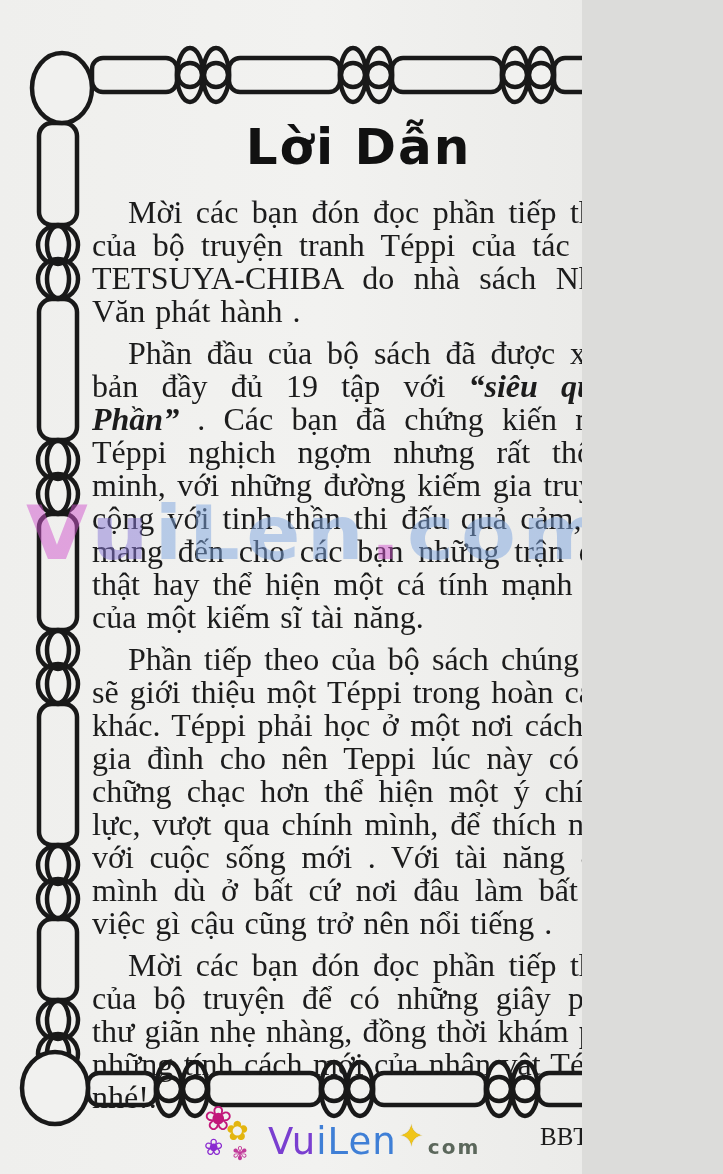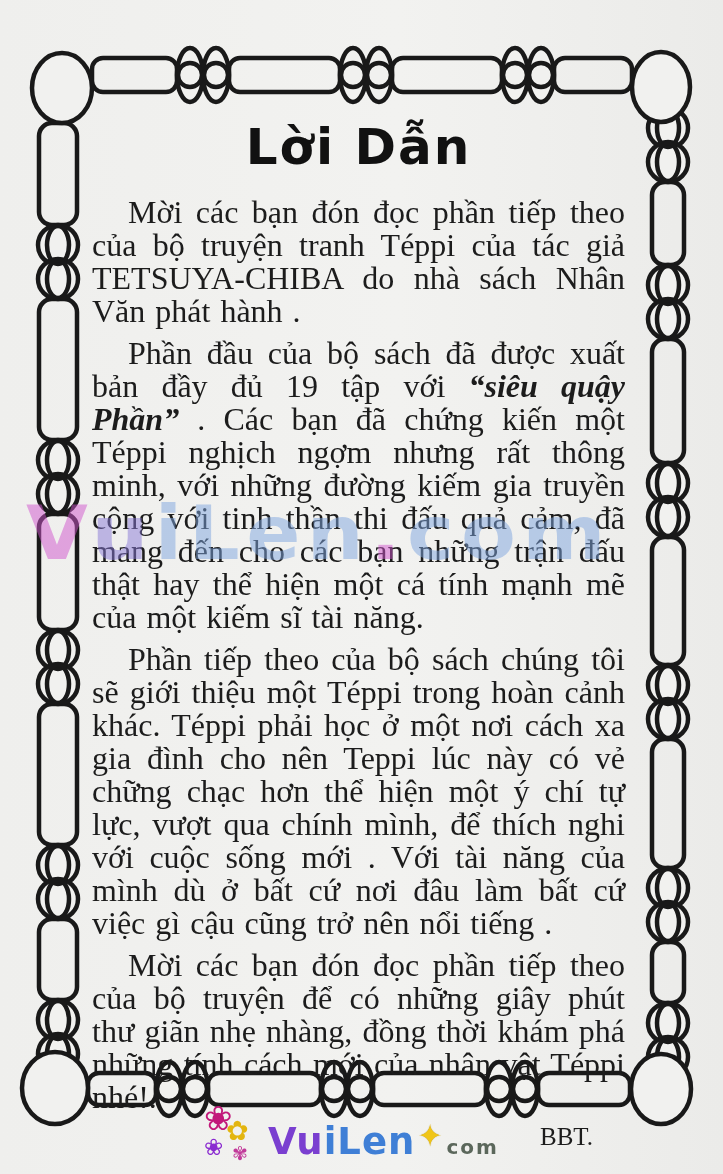--- a/index.html
+++ b/index.html
@@ -1,18 +1,18 @@
 <!DOCTYPE html>
 <html><head>
 <meta charset="utf-8">
 <style>
   html,body{margin:0;padding:0;background:#dcdcda;}
   #page{
     position:relative;
-    width:723px;height:1174px;
+    width:582px;height:1174px;
     background:linear-gradient(90deg,#efefed 0%,#f2f2f0 55%,#ebebe9 100%);
     overflow:hidden;
     font-family:"Liberation Serif", serif;
   }
   #border-art{position:absolute;left:0;top:0;z-index:0;}
   .content{
     position:absolute;left:92px;top:118px;width:533px;z-index:1;
     color:#1c1c1c;
   }
   .page-title{
@@ -59,21 +59,21 @@
     position:absolute;left:202px;bottom:0;height:74px;width:360px;z-index:3;
   }
   .flower-cluster{position:absolute;left:0;top:0;width:70px;height:74px;}
   .flower{position:absolute;line-height:1;}
   .flower-1{left:2px;top:2px;font-size:34px;color:#c2187a;}
   .flower-2{left:24px;top:18px;font-size:27px;color:#e3b50f;}
   .flower-3{left:2px;top:36px;font-size:23px;color:#8a2bd0;}
   .flower-4{left:30px;top:44px;font-size:19px;color:#c23a9a;}
   .brand-line{position:absolute;left:66px;top:18px;white-space:nowrap;}
   .brand-main{
-    font-family:"DejaVu Sans", sans-serif;font-weight:bold;
+    font-family:"DejaVu Sans", sans-serif;font-weight:normal;
     font-size:37px;letter-spacing:1px;
   }
   .brand-vu{color:#7a3fd0;}
   .brand-ilen{color:#3f7fd6;}
   .brand-star{font-size:30px;color:#f0c518;vertical-align:8px;margin:0 4px 0 2px;
     text-shadow:0 0 1px #a98500;}
   .brand-tld{
     font-family:"DejaVu Sans", sans-serif;font-weight:bold;
     font-size:20px;color:#5b675b;letter-spacing:2px;vertical-align:0px;
   }

